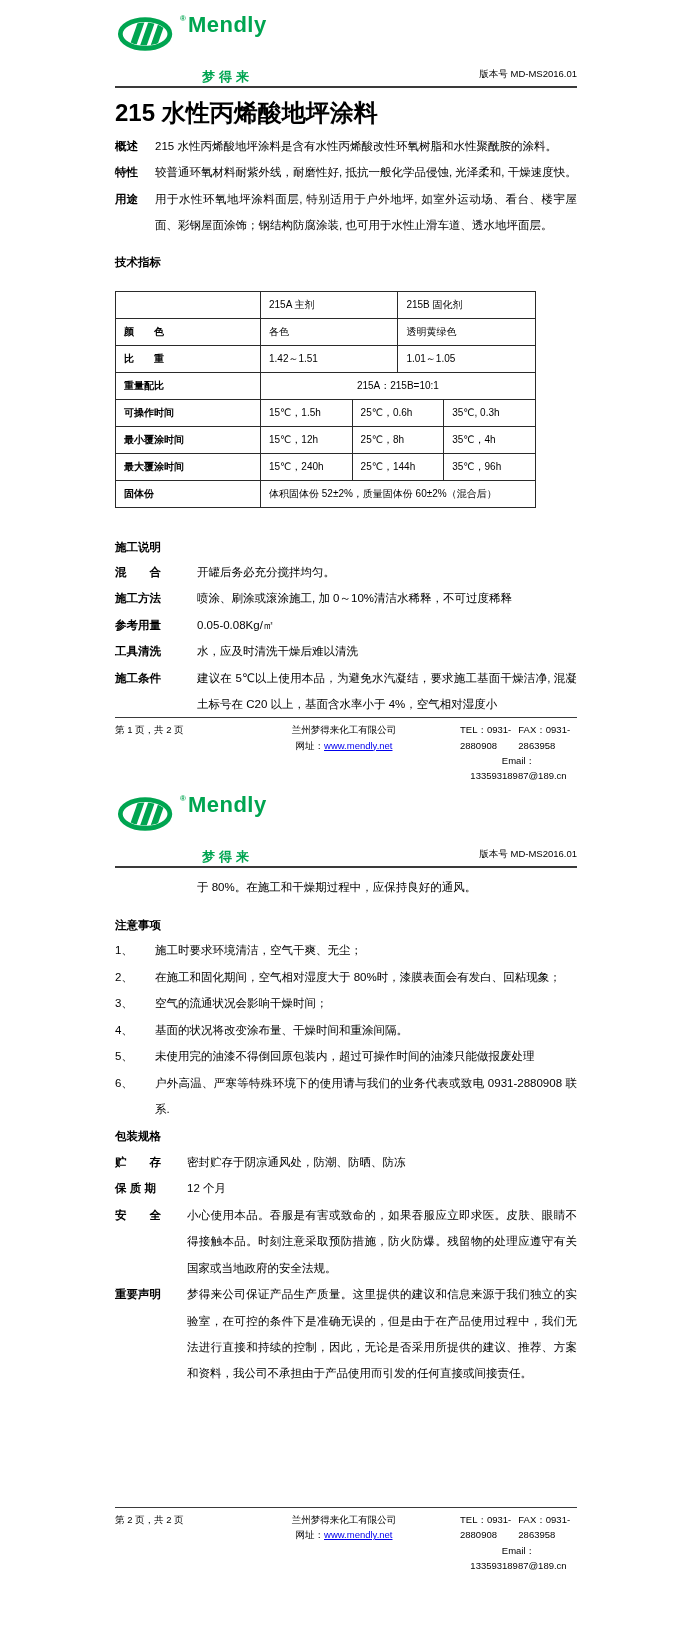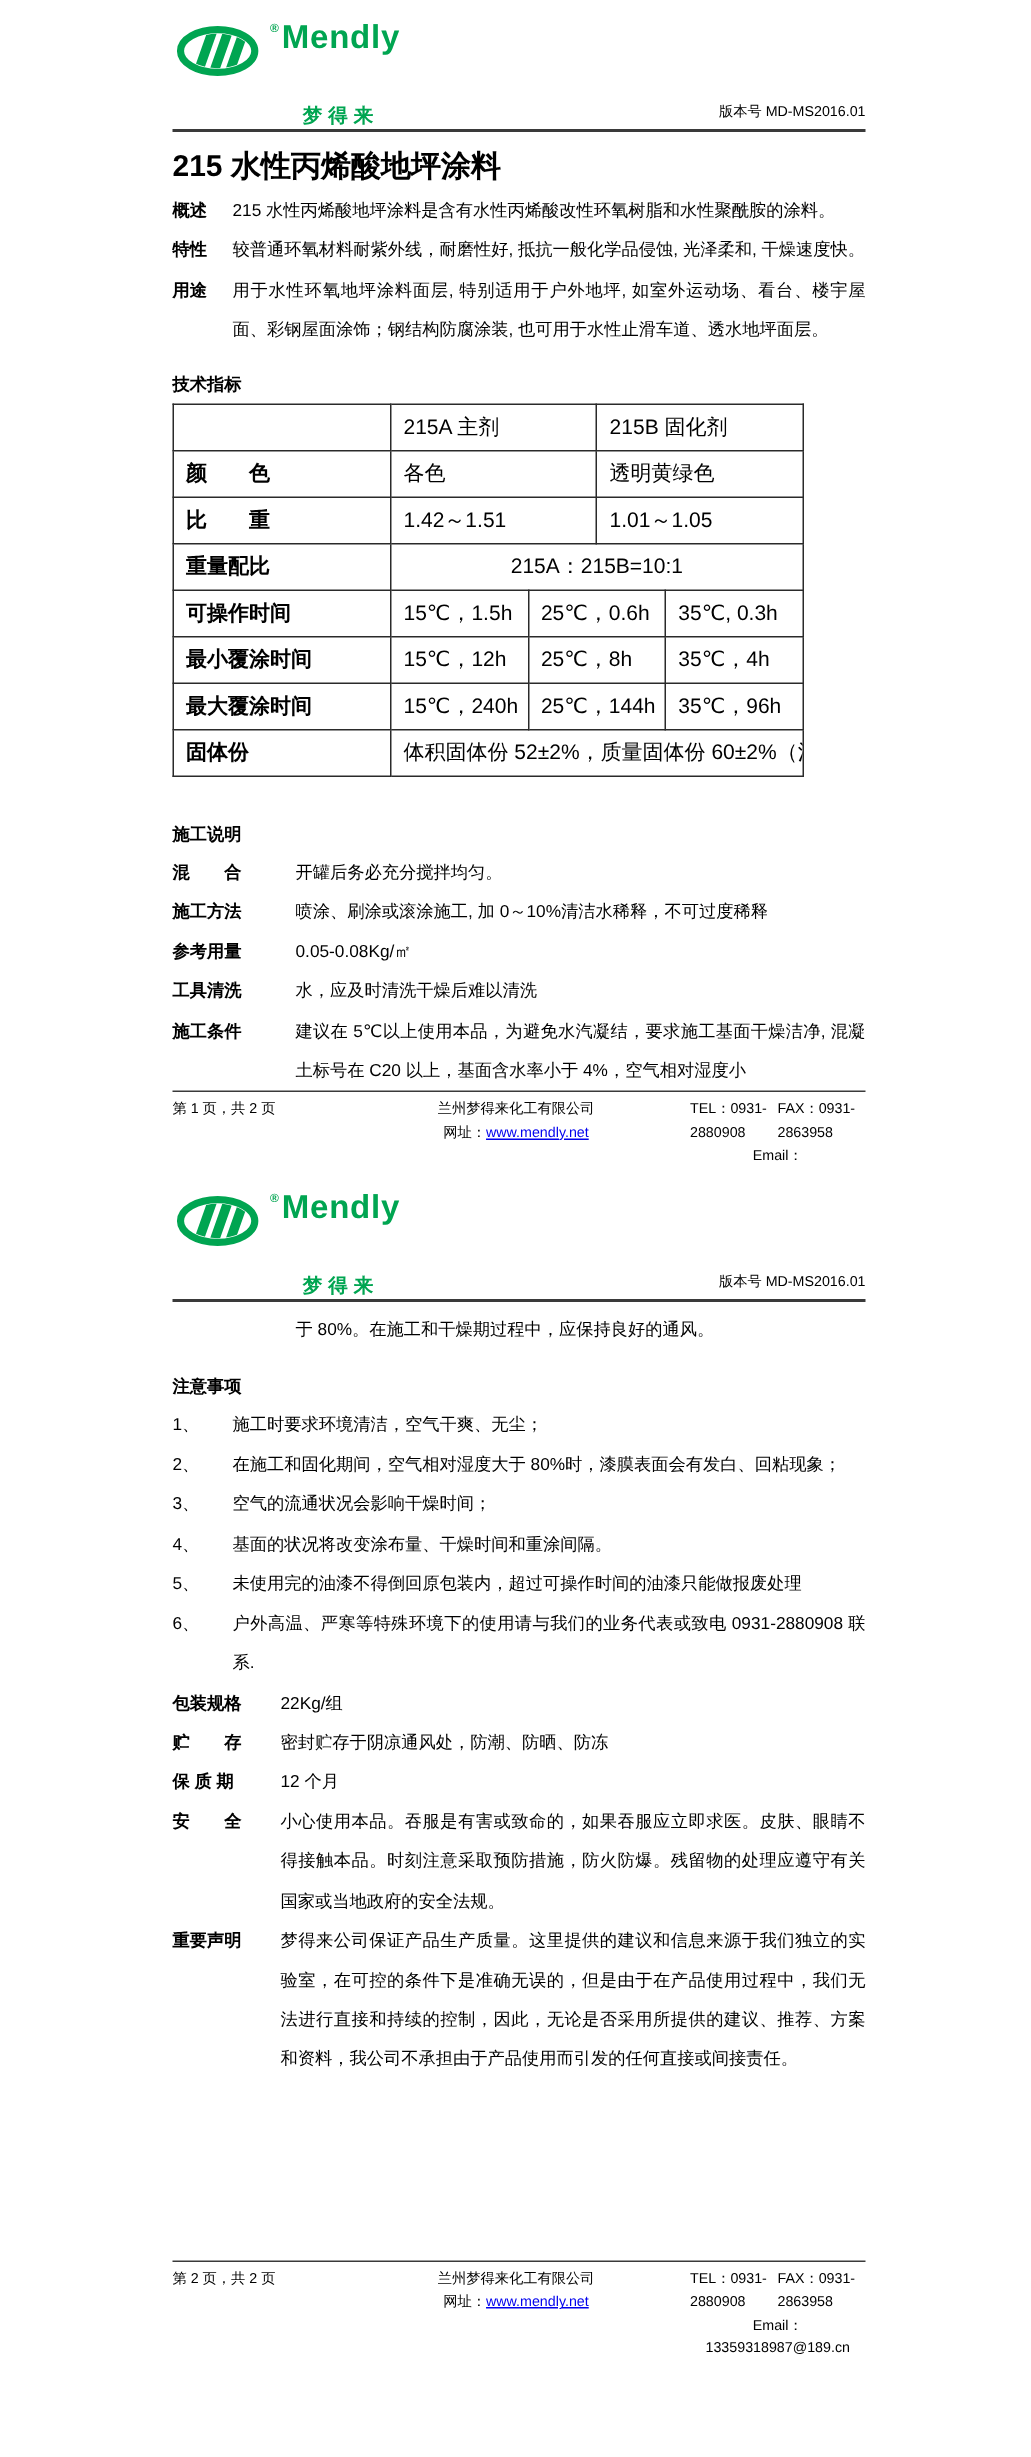--- a/index.html
+++ b/index.html
@@ -36,33 +36,34 @@
     color: #00A551; font-weight: 800; font-size: 22px; letter-spacing: 0.5px;
     font-family: "Liberation Sans", "DejaVu Sans", sans-serif;
   }
   .brand-cn {
     color: #00A551; font-weight: bold; font-size: 13px;
     letter-spacing: 4px; margin: 1px 0 0 14px;
   }
   .version { font-size: 9.5px; color: #000; padding-bottom: 2px; }
 
   
-  .title { font-size: 20px; font-weight: bold; margin: 9px 0 4px 0; color: #000; }
+  .title { font-size: 24px; font-weight: bold; margin: 9px 0 4px 0; color: #000; }
 
   .sec-row { display: flex; font-size: 11.5px; line-height: 2.3; }
   .sec-label { width: 40px; font-weight: bold; flex: 0 0 40px; }
   .sec-text { flex: 1; text-align: justify; }
 
   .h-bold { font-size: 11.5px; font-weight: bold; margin-top: 12px; line-height: 2.0; }
 
   
   table.tech {
     border-collapse: collapse;
     width: 420px;
-    font-size: 14px;
+    margin-top: 17px;
+    font-size: 10px;
     table-layout: fixed;
   }
   table.tech td, table.tech th {
     border: 1px solid #2a2a2a;
     padding: 6px 8px;
     text-align: left;
     font-weight: normal;
     height: 26px;
     overflow: hidden;
     white-space: nowrap;
@@ -296,21 +297,20 @@
       <span class="note-num">5、</span>
       <span class="note-text">未使用完的油漆不得倒回原包装内，超过可操作时间的油漆只能做报废处理</span>
     </div>
     <div class="note-row">
       <span class="note-num">6、</span>
       <span class="note-text">户外高温、严寒等特殊环境下的使用请与我们的业务代表或致电 0931-2880908 联系.</span>
     </div>
 
     <div class="info-row">
       <span class="info-label">包装规格</span>
-      <span class="info-text">22Kg/组</span>
     </div>
     <div class="info-row">
       <span class="info-label">贮　　存</span>
       <span class="info-text">密封贮存于阴凉通风处，防潮、防晒、防冻</span>
     </div>
     <div class="info-row">
       <span class="info-label">保 质 期</span>
       <span class="info-text">12 个月</span>
     </div>
     <div class="info-row">

